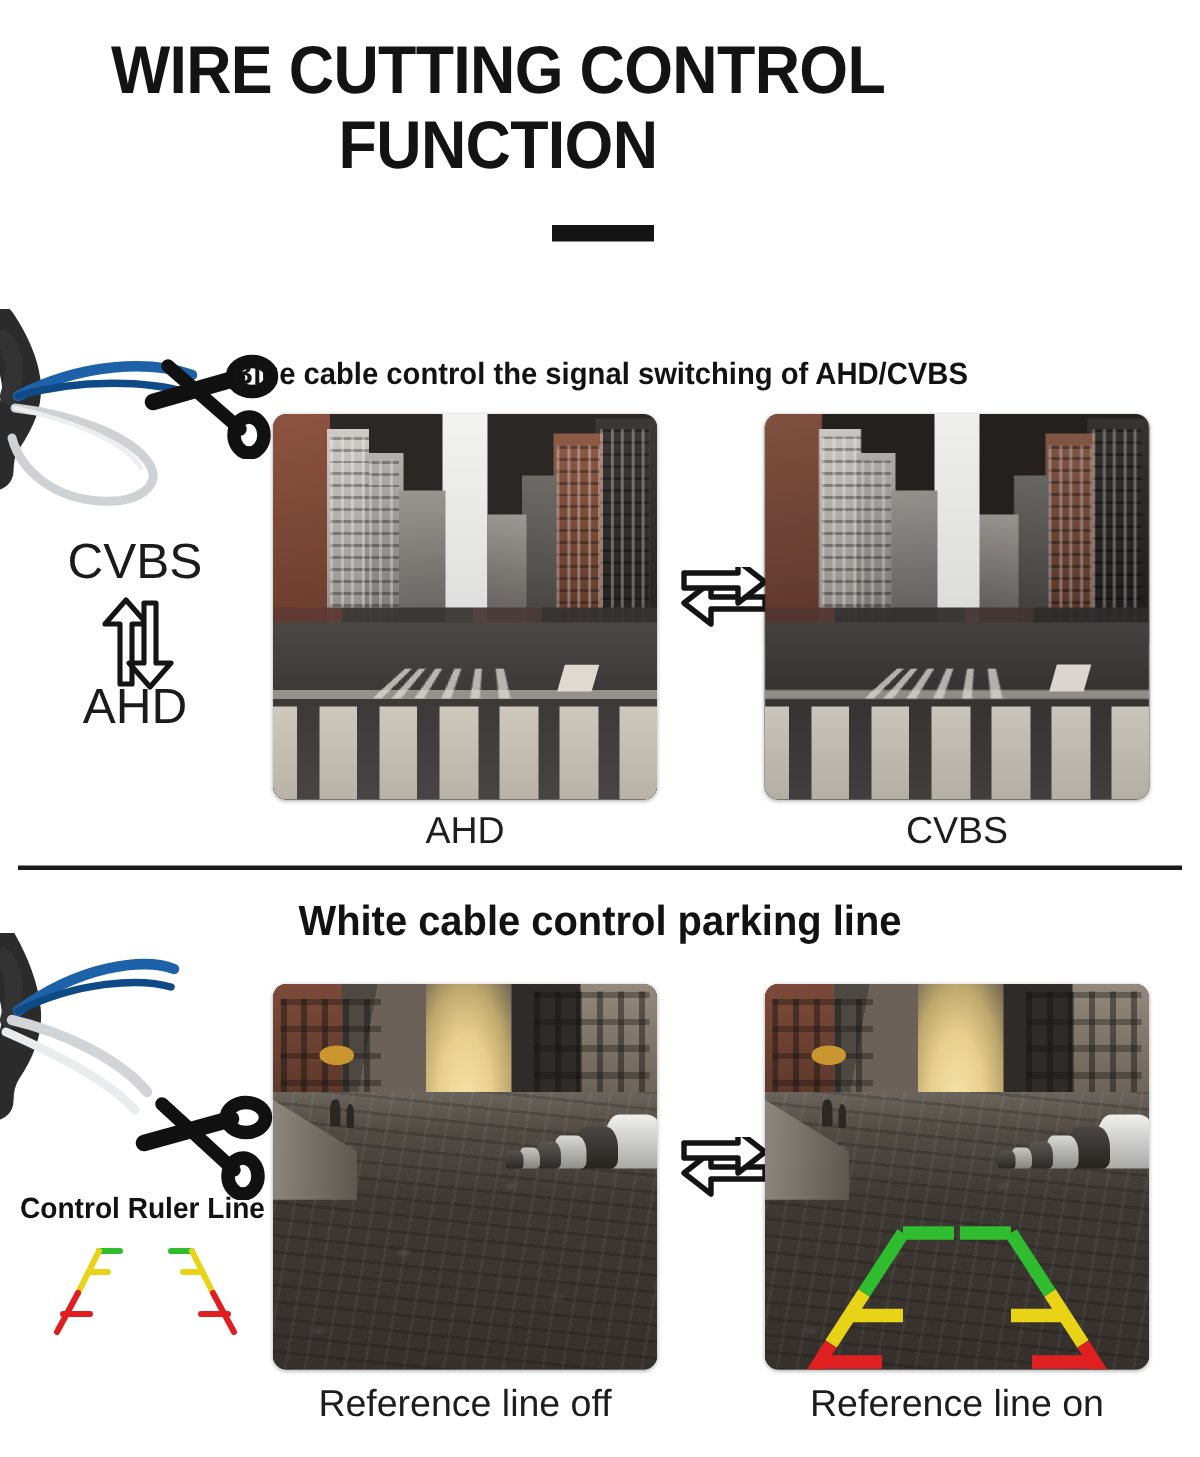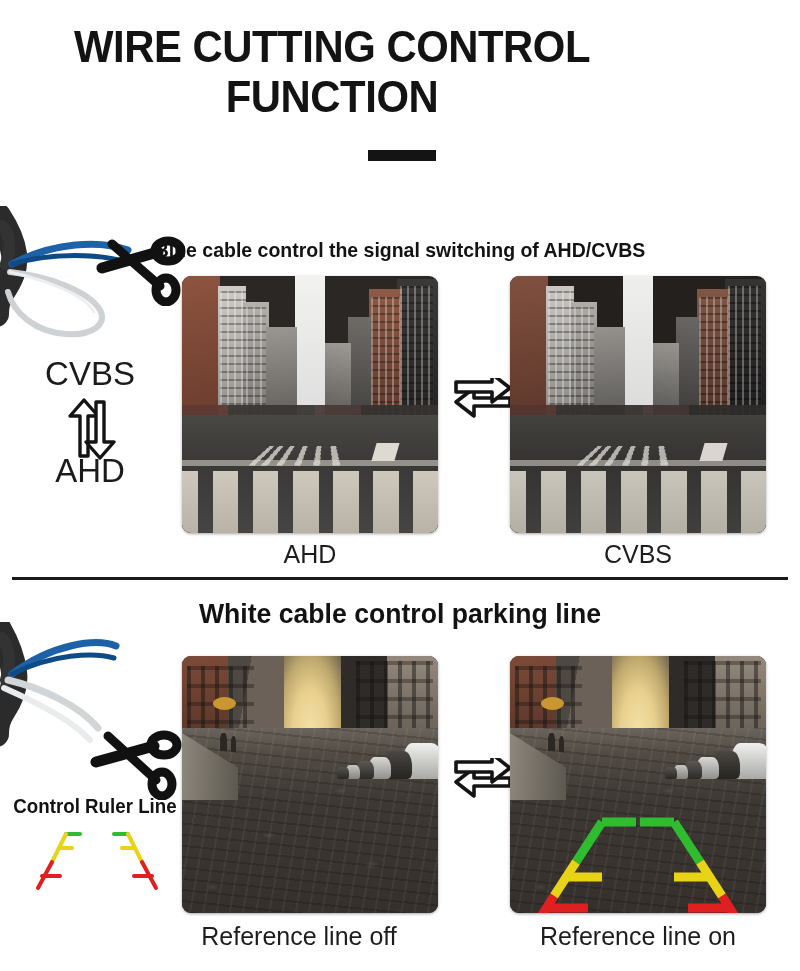--- a/index.html
+++ b/index.html
@@ -177,21 +177,21 @@
     font-weight:bold; color:#121212;
     font-family:"Liberation Sans", sans-serif;
     transform:scaleX(0.95);
     white-space:nowrap;
   }
   #blue-heading { left:0; top:238px; width:800px; font-size:20.5px; }
   #white-heading { left:0; top:598px; width:800px; font-size:28px; }
 
   #cap-ahd   { left:182px; top:540px; width:256px; }
   #cap-cvbs  { left:510px; top:540px; width:256px; }
-  #cap-off   { left:171px; top:922px; width:256px; }
+  #cap-off   { left:182px; top:922px; width:256px; }
   #cap-on    { left:510px; top:922px; width:256px; }
 
   
   #label-cvbs { position:absolute; left:0; top:355px; width:180px; text-align:center;
     font-size:33px; color:#1b1b1b; font-family:"Liberation Sans", sans-serif; }
   #label-ahd  { position:absolute; left:0; top:452px; width:180px; text-align:center;
     font-size:33px; color:#1b1b1b; font-family:"Liberation Sans", sans-serif; }
   #label-ruler { position:absolute; left:0; top:795px; width:190px; text-align:center;
     font-size:19.5px; font-weight:bold; color:#121212;
     font-family:"Liberation Sans", sans-serif; transform:scaleX(0.96); }

